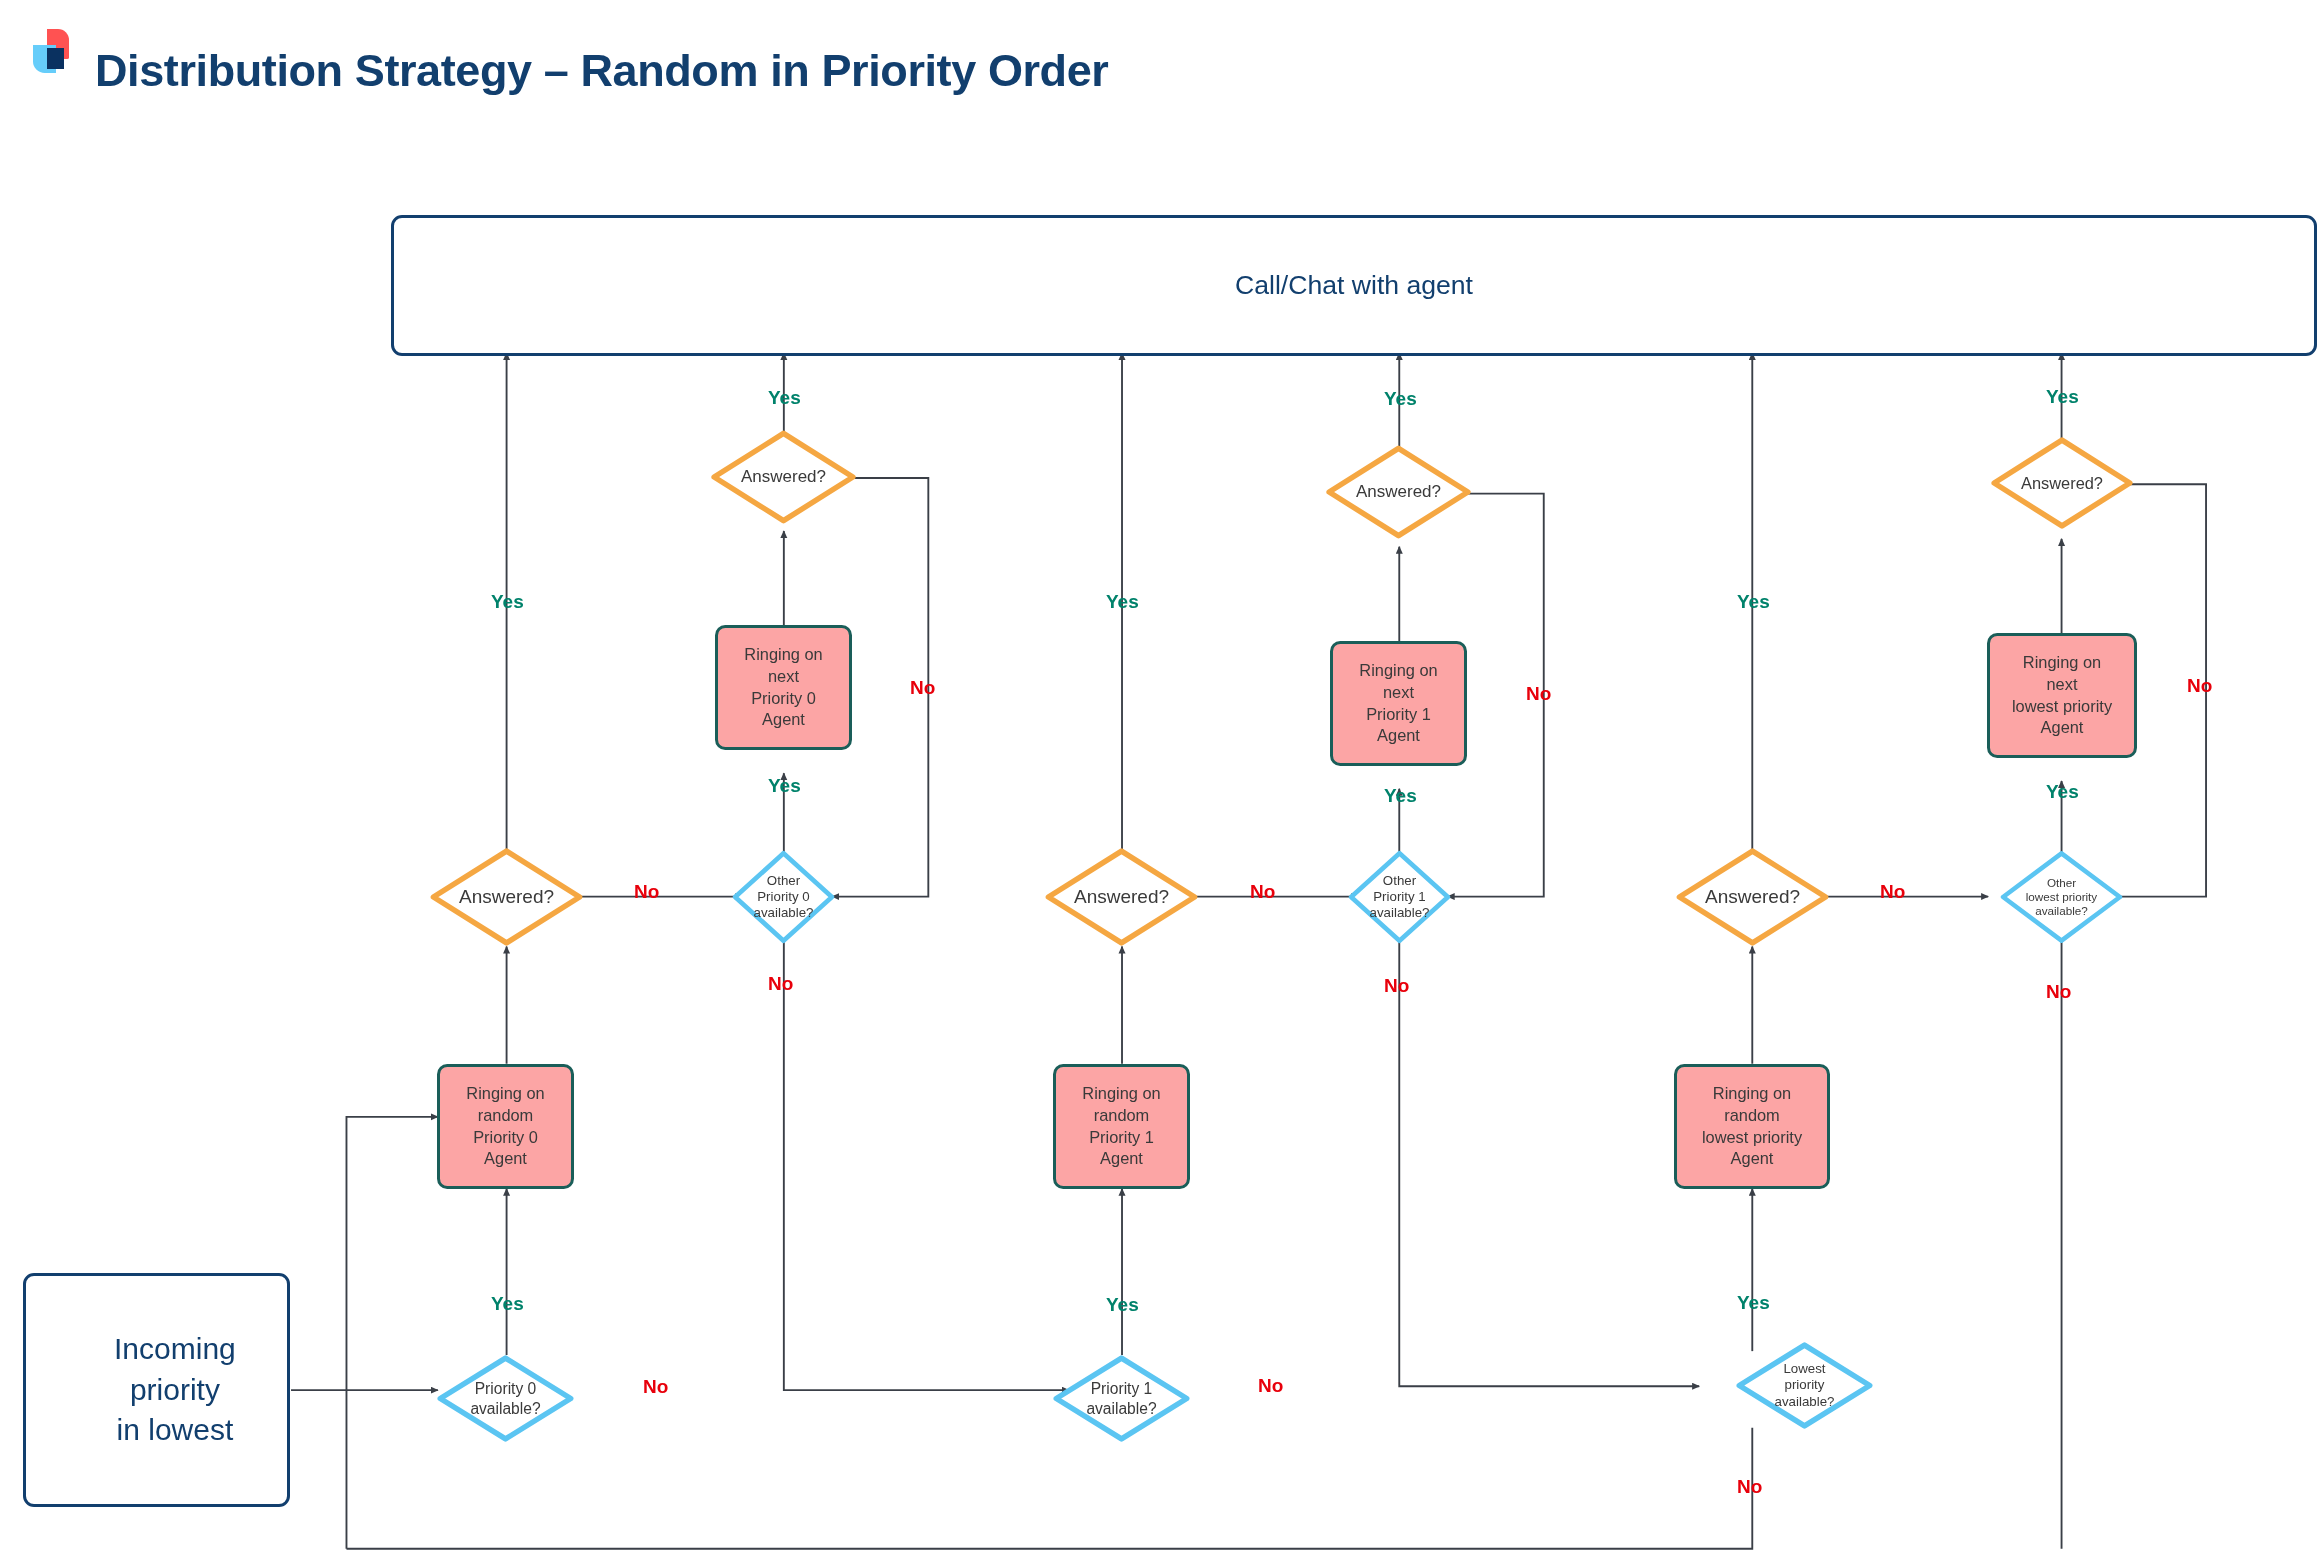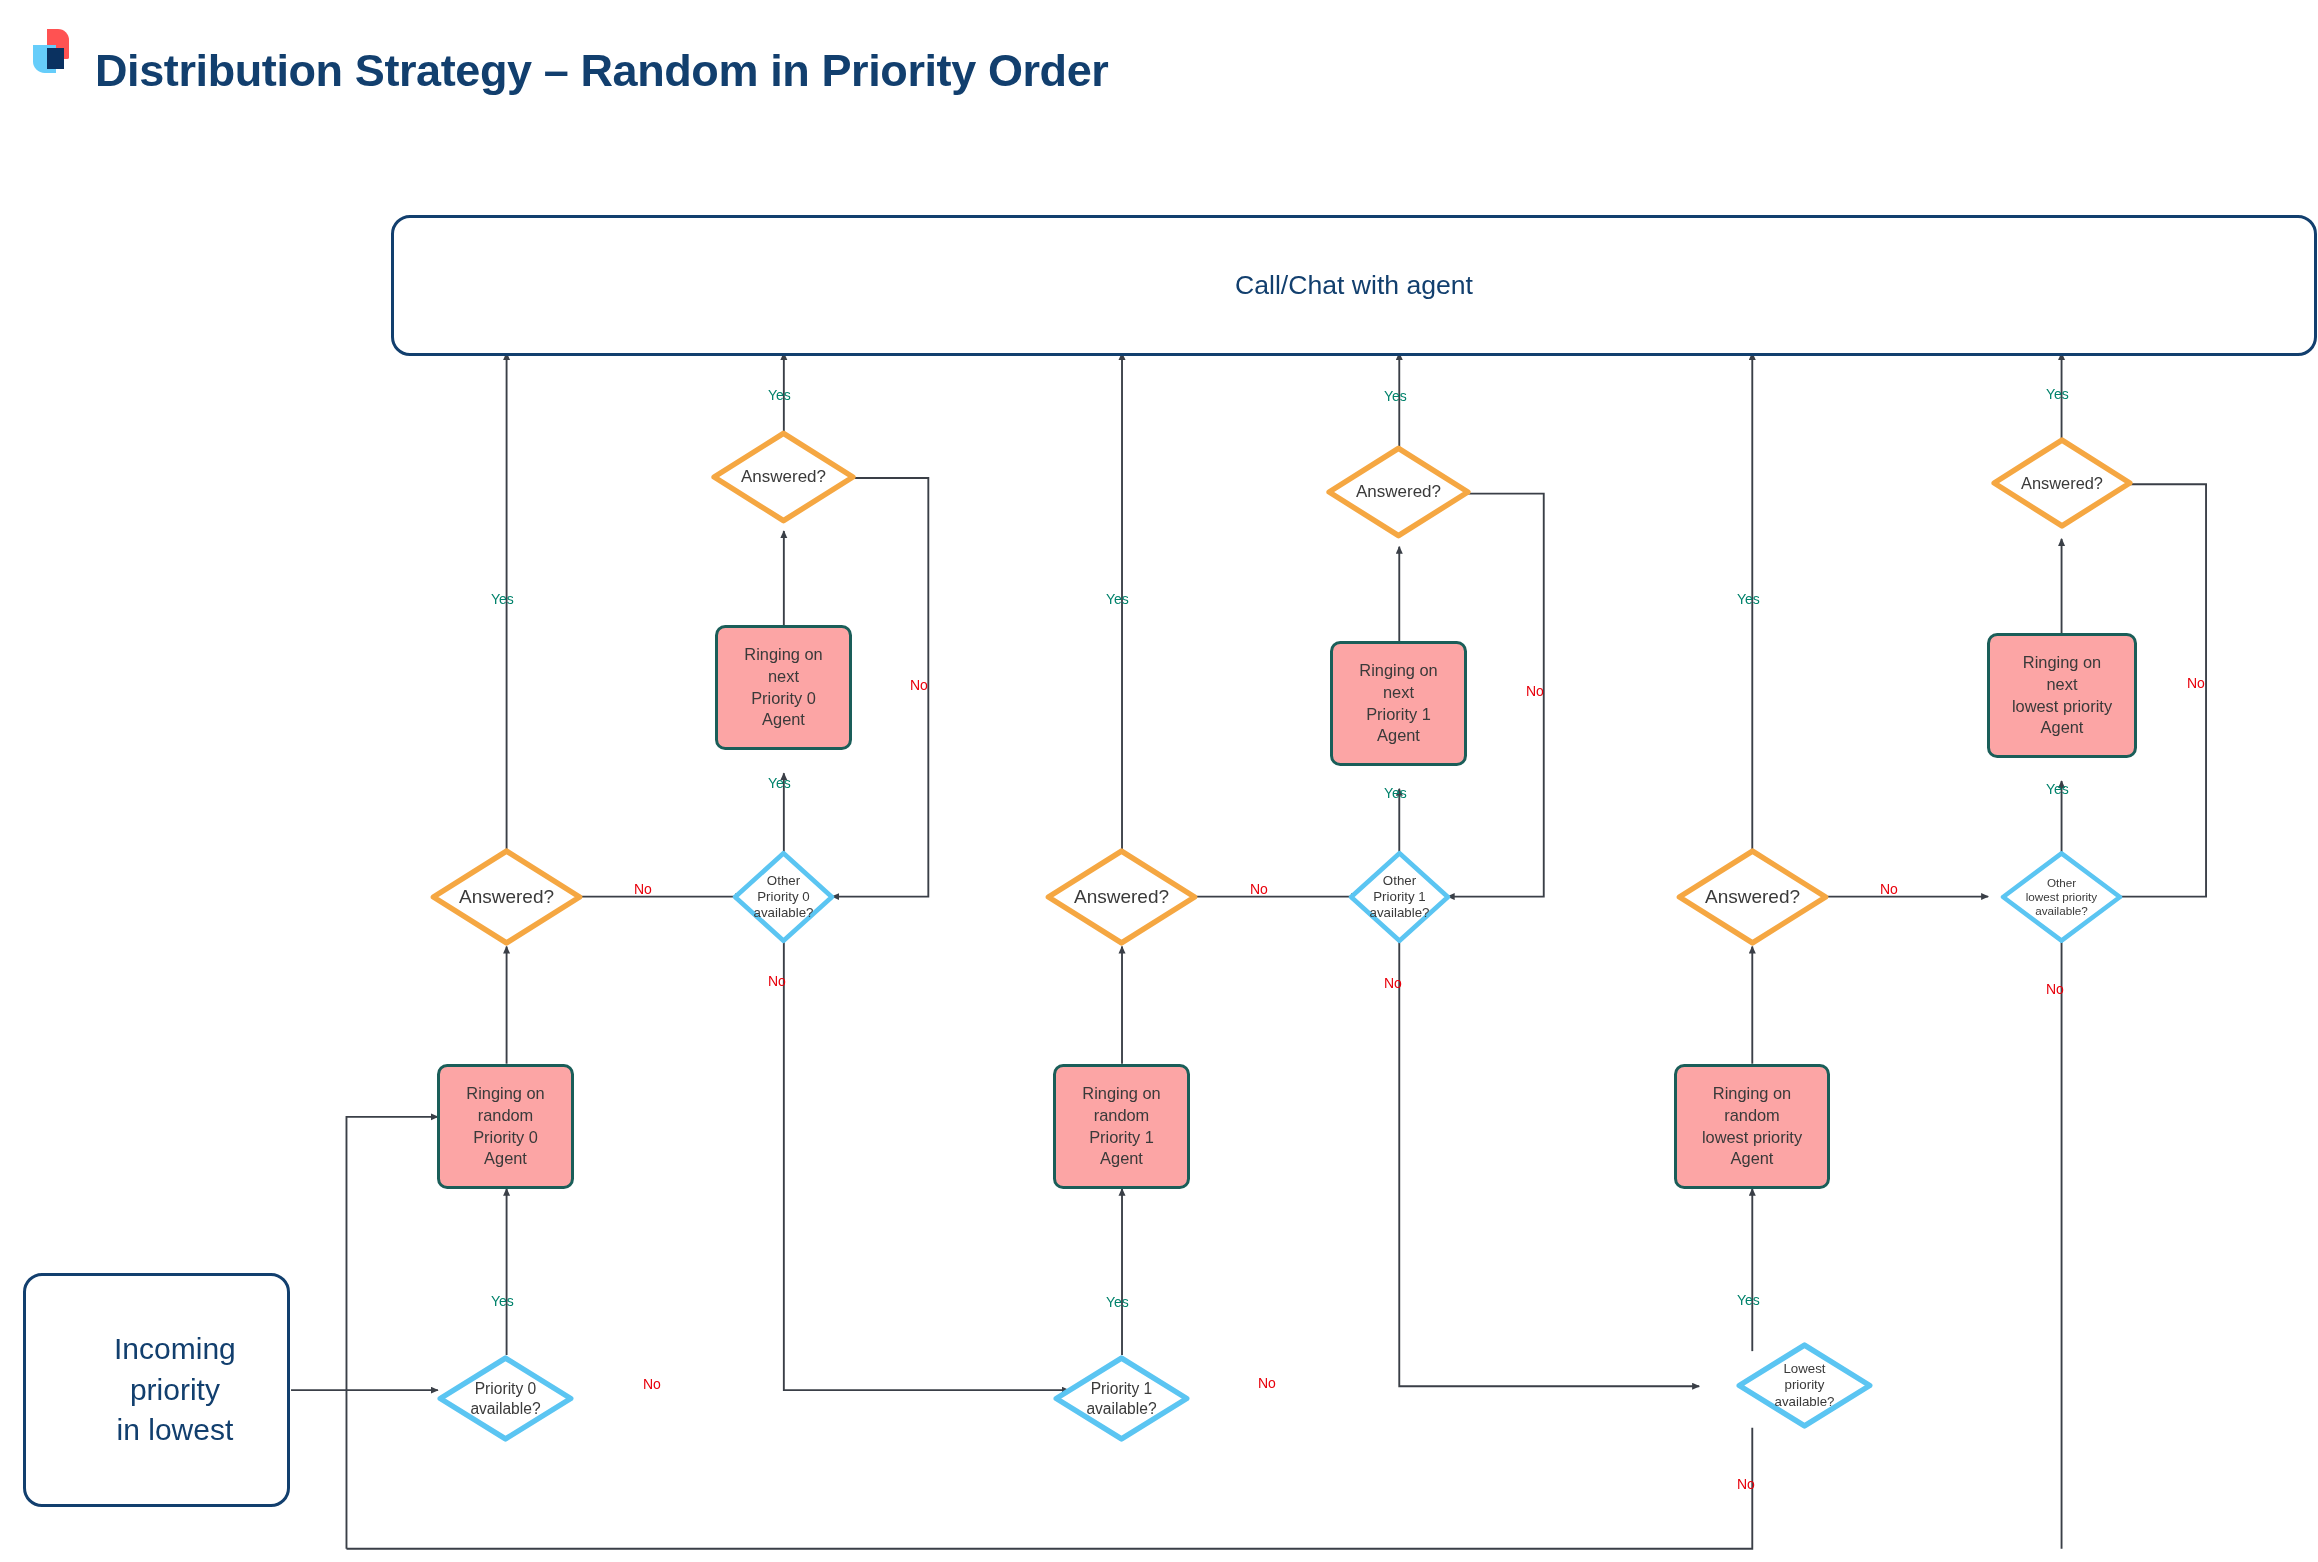--- a/index.html
+++ b/index.html
@@ -14,29 +14,29 @@
   #page-title{position:absolute;left:95px;top:39px;font-size:45px;font-weight:bold;color:#123F6E;letter-spacing:-0.4px;white-space:nowrap;}
 
   
   #canvas{position:absolute;left:0;top:0;width:2319px;height:1562px;}
   #wires{position:absolute;left:0;top:0;width:2319px;height:1562px;}
 
   
   .node{position:absolute;box-sizing:border-box;display:flex;align-items:center;justify-content:center;text-align:center;}
 
   
-  .box-navy{border:3.9px solid #123F6E;border-radius:19px;background:#ffffff;color:#123F6E;}
+  .box-navy{border:3.9px solid #123F6E;border-radius:11px;background:#ffffff;color:#123F6E;}
   .box-green{border:3.9px solid #1A5E59;border-radius:10.2px;background:#fca5a5;color:#3A3A3A;}
 
   
   .diamond{background:transparent;}
   .diamond .dm-shape{position:absolute;left:0;top:0;width:100%;height:100%;}
   .diamond .dm-label{position:relative;z-index:2;line-height:1.22;color:#3A3A3A;}
 
-  .lbl{position:absolute;font-weight:normal;font-size:14px;white-space:nowrap;}
+  .lbl{position:absolute;font-weight:bold;font-size:19px;white-space:nowrap;}
   .lbl.yes{color:#00826B;}
   .lbl.no{color:#E8000B;}
 </style>
 </head>
 <body>
 
 <div id="header">
   <div id="logo">
     <div class="lobe-red"></div>
     <div class="lobe-blue"></div>

